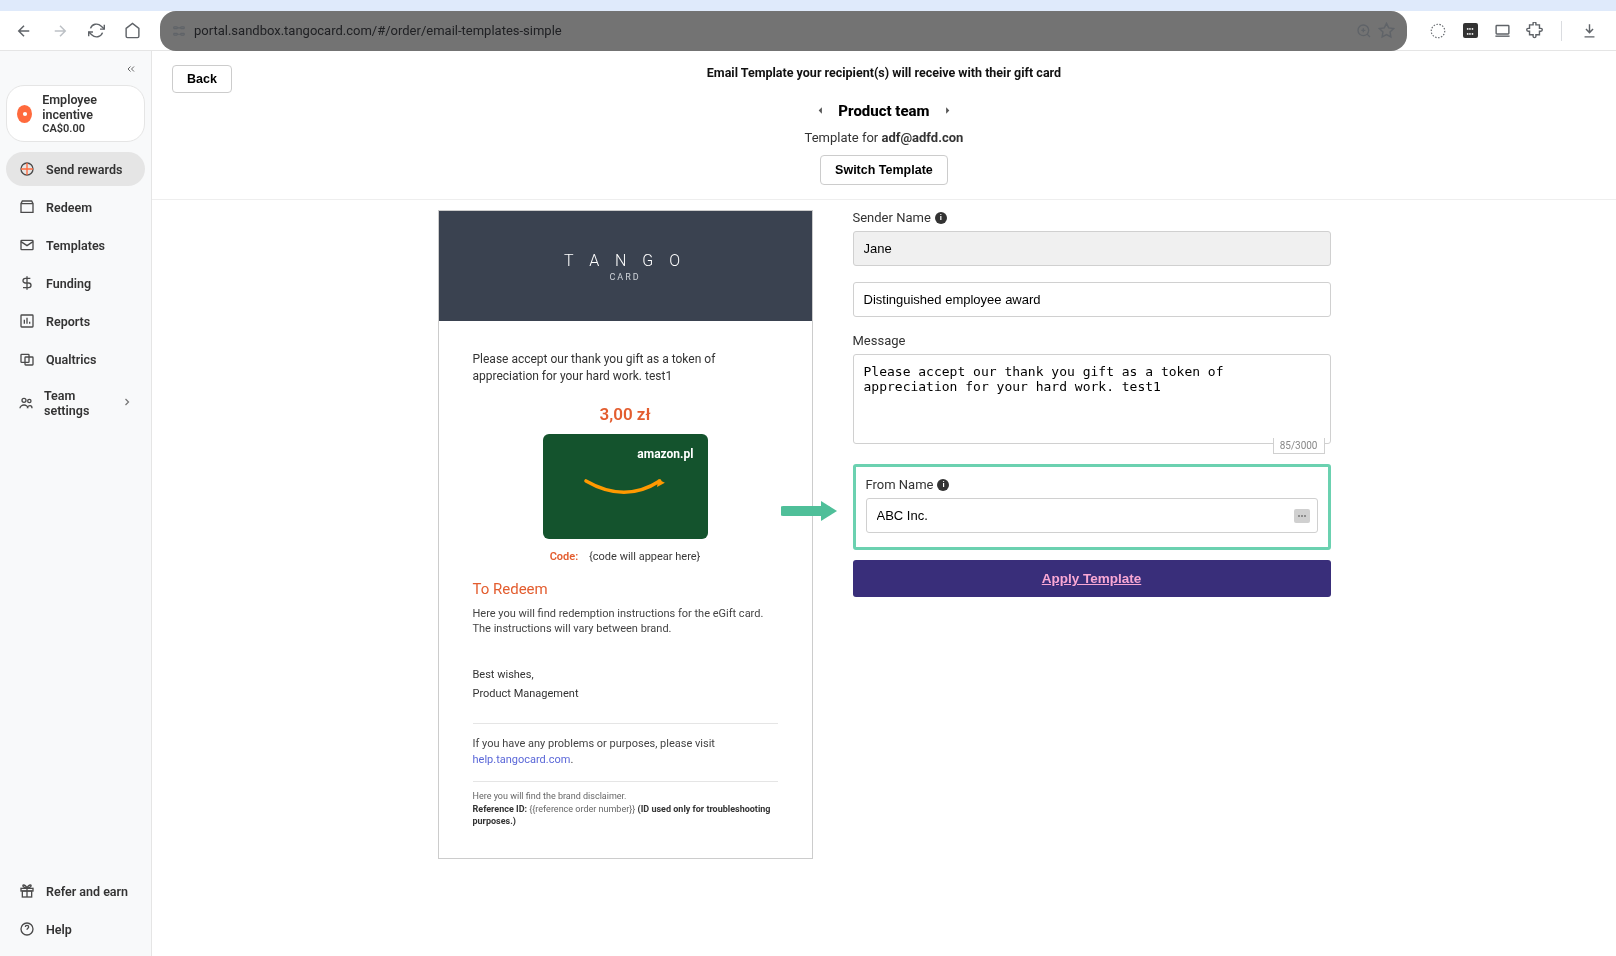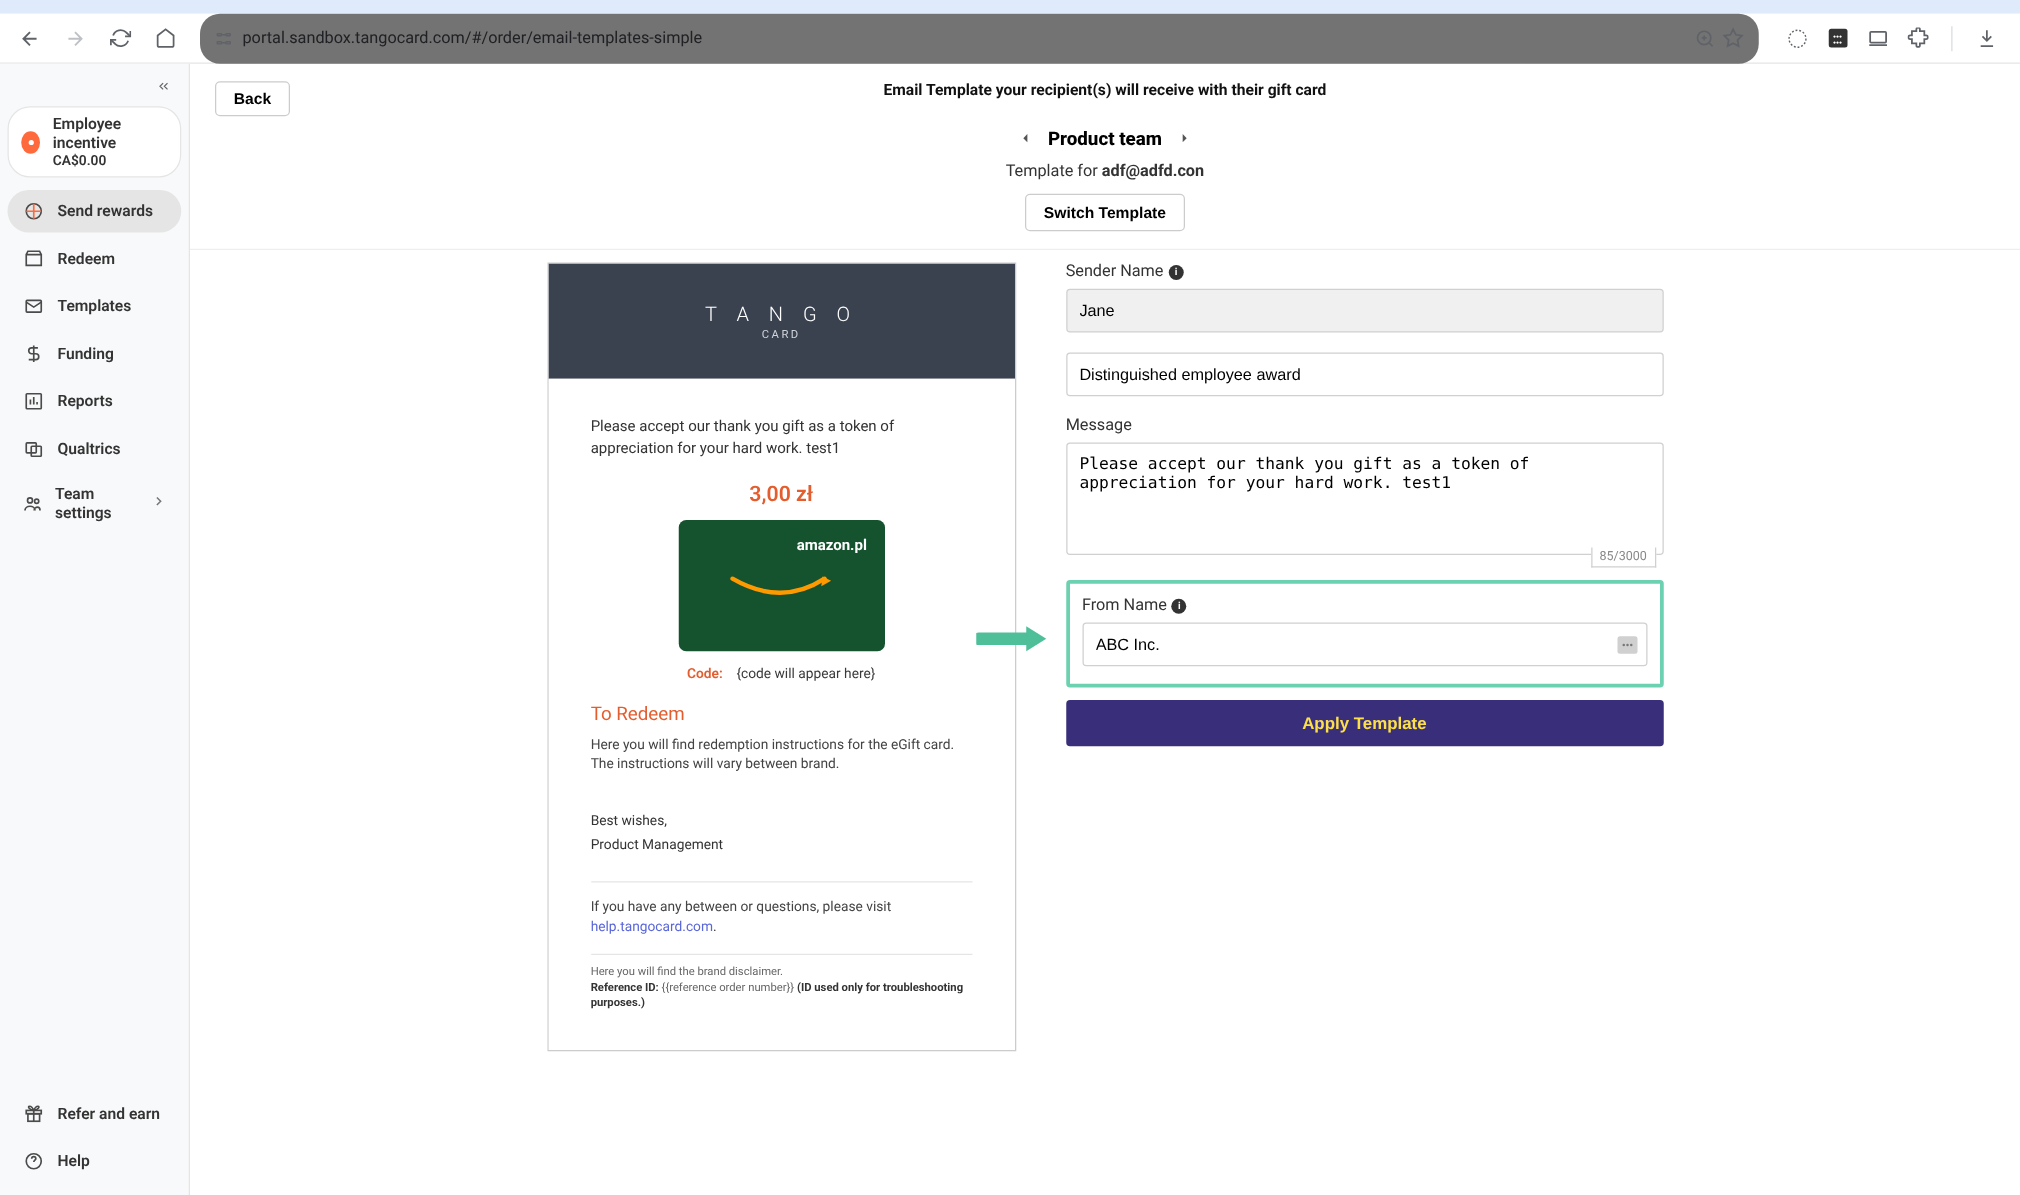--- a/index.html
+++ b/index.html
@@ -42,21 +42,21 @@
 .template-for { font-size: 13px; color: #333; }
 .switch-btn { background: #fff; border: 1px solid #ccc; border-radius: 4px; padding: 7px 14px; font-size: 12.5px; font-weight: 700; cursor: pointer; }
 
 
 .content { display: flex; gap: 40px; padding: 10px 30px 40px; justify-content: center; }
 .preview-col { width: 375px; }
 .form-col { width: 478px; position: relative; }
 
 
 .email-card { border: 1px solid #ccc; background: #fafafa; }
-.email-header { background: #3a4250; height: 92px; display: flex; flex-direction: column; align-items: center; justify-content: center; }
+.email-header { background: #3a4250; height: 110px; display: flex; flex-direction: column; align-items: center; justify-content: center; }
 .tango-logo { color: #fff; letter-spacing: 6px; font-size: 16px; font-weight: 300; }
 .tango-sub { color: #d0d4da; font-size: 9px; letter-spacing: 2px; margin-top: 2px; }
 .email-body { background: #fff; padding: 30px 34px; font-size: 12px; color: #333; line-height: 1.4; }
 .email-msg { margin-bottom: 18px; }
 .price { text-align: center; color: #e35d2f; font-size: 17px; font-weight: 600; margin-bottom: 8px; }
 .gift-card { width: 165px; height: 105px; margin: 0 auto 10px; background: #14532d; border-radius: 6px; display: flex; flex-direction: column; align-items: center; justify-content: center; position: relative; }
 .gift-card-brand { color: #fff; font-size: 12px; font-weight: 700; position: absolute; top: 12px; right: 14px; }
 .smile { width: 90px; height: 26px; }
 .code-line { text-align: center; font-size: 11px; margin-bottom: 14px; }
 .code-label { color: #e35d2f; font-weight: 600; }
@@ -83,21 +83,21 @@
 .char-count { position: relative; }
 .char-count-badge { position: absolute; right: 6px; bottom: -6px; background: #fff; border: 1px solid #d0d0d0; border-top: none; font-size: 10px; color: #888; padding: 2px 6px; }
 
 .highlight-box { border: 3px solid #6bd1b0; border-radius: 3px; padding: 10px 10px 14px; margin-bottom: 10px; position: relative; }
 .from-input-wrap { position: relative; }
 .from-dots { position: absolute; right: 8px; top: 50%; transform: translateY(-50%); width: 16px; height: 14px; background: #d0d0d0; border-radius: 2px; display: flex; align-items: center; justify-content: center; gap: 1px; }
 .from-dots span { width: 2px; height: 2px; border-radius: 50%; background: #777; }
 
 .arrow-annot { position: absolute; left: -72px; top: 288px; }
 
-.apply-btn { width: 100%; background: #392e7a; color: #fde047; border: none; border-radius: 3px; padding: 11px; font-size: 13.5px; font-weight: 700; cursor: pointer; }
+.apply-btn { width: 100%; background: #392e7a; color: #f9a8d4; border: none; border-radius: 3px; padding: 11px; font-size: 13.5px; font-weight: 700; cursor: pointer; text-decoration: underline; }
 .tango-footer-tiny { font-size: 7px; color: #888; }
 </style>
 </head>
 <body>
 
 <div class="browser-tabs"></div>
 <div class="browser-bar">
   <button class="nav-btn">
     <svg width="18" height="18" viewBox="0 0 24 24" fill="none" stroke="currentColor" stroke-width="2">
         <path d="M19 12H5m7-7l-7 7 7 7"></path>
@@ -320,21 +320,21 @@
               <span class="code-label">Code:</span>
               &nbsp;&nbsp;
               <span class="code-val">{code will appear here}</span>
             </div>
             <div class="redeem-title">To Redeem</div>
             <p class="redeem-text">Here you will find redemption instructions for the eGift card. The instructions will vary between brand.</p>
             <p class="signoff">Best wishes,</p>
             <p class="signoff" style="margin-bottom:20px">Product Management</p>
             <hr class="email-hr">
             <p class="help-text">
-              <span>If you have any between or questions, please visit </span><a class="help-link">help.tangocard.com</a><span>.</span>
+              <span>If you have any problems or purposes, please visit </span><a class="help-link">help.tangocard.com</a><span>.</span>
             </p>
             <hr class="email-hr" style="margin:8px 0">
             <div class="disclaimer">
               <div>Here you will find the brand disclaimer.</div>
               <div>
                 <b class="ref">Reference ID: </b><span>{{reference order number}} </span><b class="ref">(ID used only for troubleshooting purposes.)</b>
               </div>
             </div>
           </div>
         </div>

